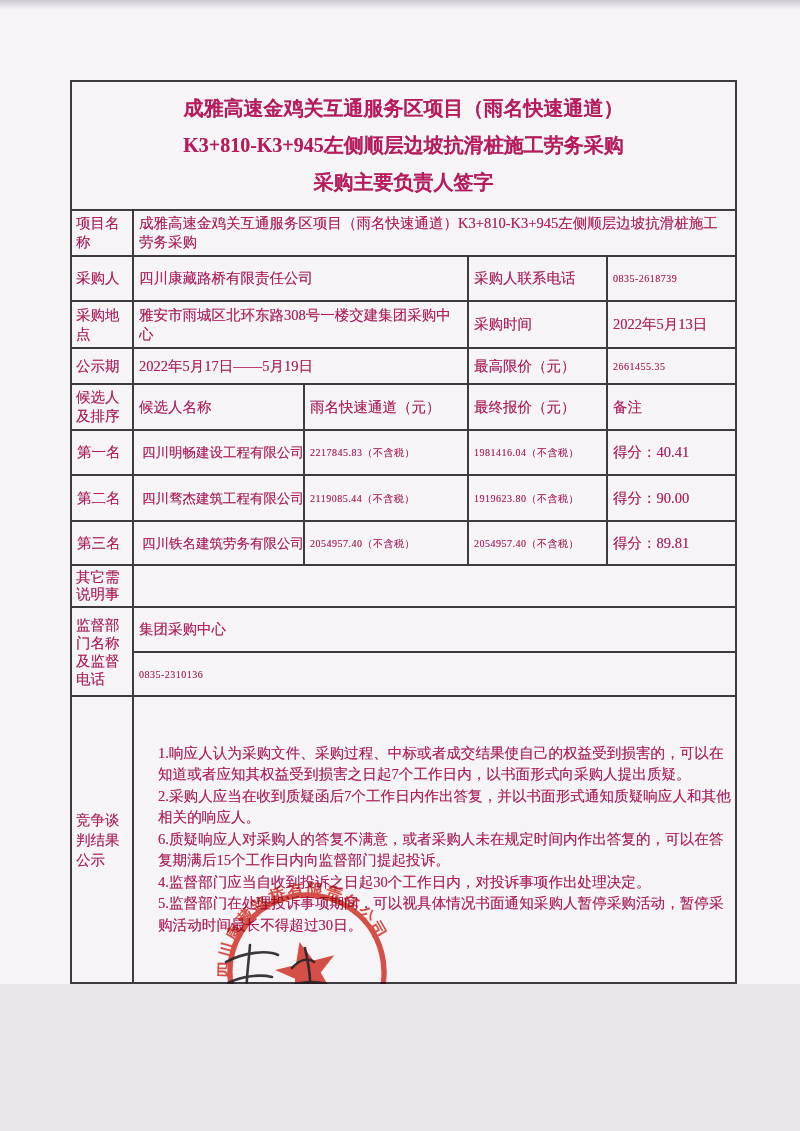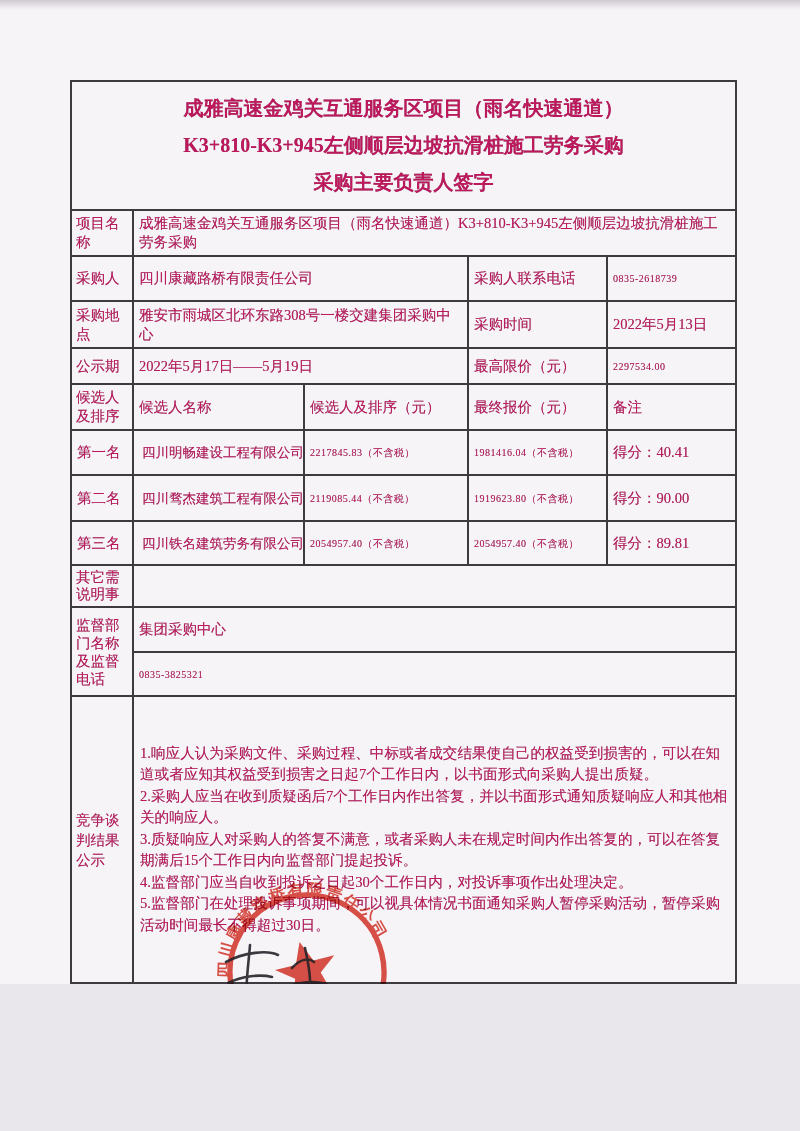--- a/index.html
+++ b/index.html
@@ -23,21 +23,21 @@
     font-size:14.5px; line-height:19px;
     padding:3px 5px; vertical-align:middle;
     text-shadow:0 0 .6px rgba(40,36,44,.45);
   }
   .title-cell { text-align:center; font-weight:bold; font-size:20px; line-height:37px; padding:8px 10px; }
   .lbl { padding-left:4px; padding-right:2px; }
   .c { text-align:left; }
   .num { font-size:10px; letter-spacing:.5px; }
   .nowrap { white-space:nowrap; }
   .name-cell { font-size:13.5px; white-space:nowrap; text-align:right; padding-left:8px; }
-  .objection-cell { padding:6px 4px 6px 6px; }
+  .objection-cell { padding:6px 4px 6px 24px; }
   .objection-cell div { font-size:14.6px; line-height:21.5px; }
   .sig-cell { font-size:16px; padding-left:6px;margin-top:33px; }
   .hdr td { }
   
   .stamp {
     position:absolute; left:201px; top:866px; width:212px; height:212px;
     opacity:.88; mix-blend-mode:multiply; pointer-events:none;
   }
   .signature {
     position:absolute; left:212px; top:928px; width:150px; height:125px;
@@ -84,27 +84,27 @@
       <td class="lbl">采购地点</td>
       <td colspan="2">雅安市雨城区北环东路308号一楼交建集团采购中心</td>
       <td class="c">采购时间</td>
       <td class="c nowrap">2022年5月13日</td>
     </tr>
 
     <tr style="height:36px">
       <td class="lbl">公示期</td>
       <td colspan="2">2022年5月17日——5月19日</td>
       <td class="c">最高限价（元）</td>
-      <td class="c num">2297534.00</td>
+      <td class="c num">2661455.35</td>
     </tr>
 
     <tr class="hdr" style="height:45px">
       <td class="lbl" style="text-align:left">候选人及排序</td>
       <td>候选人名称</td>
-      <td>候选人及排序（元）</td>
+      <td>雨名快速通道（元）</td>
       <td>最终报价（元）</td>
       <td>备注</td>
     </tr>
 
     <tr style="height:45px">
       <td class="c">第一名</td>
       <td class="name-cell">四川明畅建设工程有限公司</td>
       <td class="c num">2217845.83（不含税）</td>
       <td class="c num">1981416.04（不含税）</td>
       <td class="c">得分：40.41</td>
@@ -129,29 +129,29 @@
     <tr style="height:35px">
       <td class="lbl" style="line-height:17px">其它需说明事</td>
       <td colspan="4"></td>
     </tr>
 
     <tr style="height:45px">
       <td rowspan="2" class="lbl" style="line-height:18px">监督部门名称及监督电话</td>
       <td colspan="4" class="c">集团采购中心</td>
     </tr>
     <tr style="height:44px">
-      <td colspan="4" class="c num">0835-3825321</td>
+      <td colspan="4" class="c num">0835-2310136</td>
     </tr>
 
     <tr style="height:287px">
       <td class="lbl" style="line-height:20px">竞争谈判结果公示</td>
       <td colspan="4" class="objection-cell">
         <div>1.响应人认为采购文件、采购过程、中标或者成交结果使自己的权益受到损害的，可以在知道或者应知其权益受到损害之日起7个工作日内，以书面形式向采购人提出质疑。</div>
         <div>2.采购人应当在收到质疑函后7个工作日内作出答复，并以书面形式通知质疑响应人和其他相关的响应人。</div>
-        <div>3.质疑响应人对采购人的答复不满意，或者采购人未在规定时间内作出答复的，可以在答复期满后15个工作日内向监督部门提起投诉。</div>
+        <div>6.质疑响应人对采购人的答复不满意，或者采购人未在规定时间内作出答复的，可以在答复期满后15个工作日内向监督部门提起投诉。</div>
         <div>4.监督部门应当自收到投诉之日起30个工作日内，对投诉事项作出处理决定。</div>
         <div>5.监督部门在处理投诉事项期间，可以视具体情况书面通知采购人暂停采购活动，暂停采购活动时间最长不得超过30日。</div>
       </td>
     </tr>
 
     <tr style="height:53px">
       <td colspan="5" class="sig-cell">
         <span>采购主要负责人签字：</span>
       </td>
     </tr>

